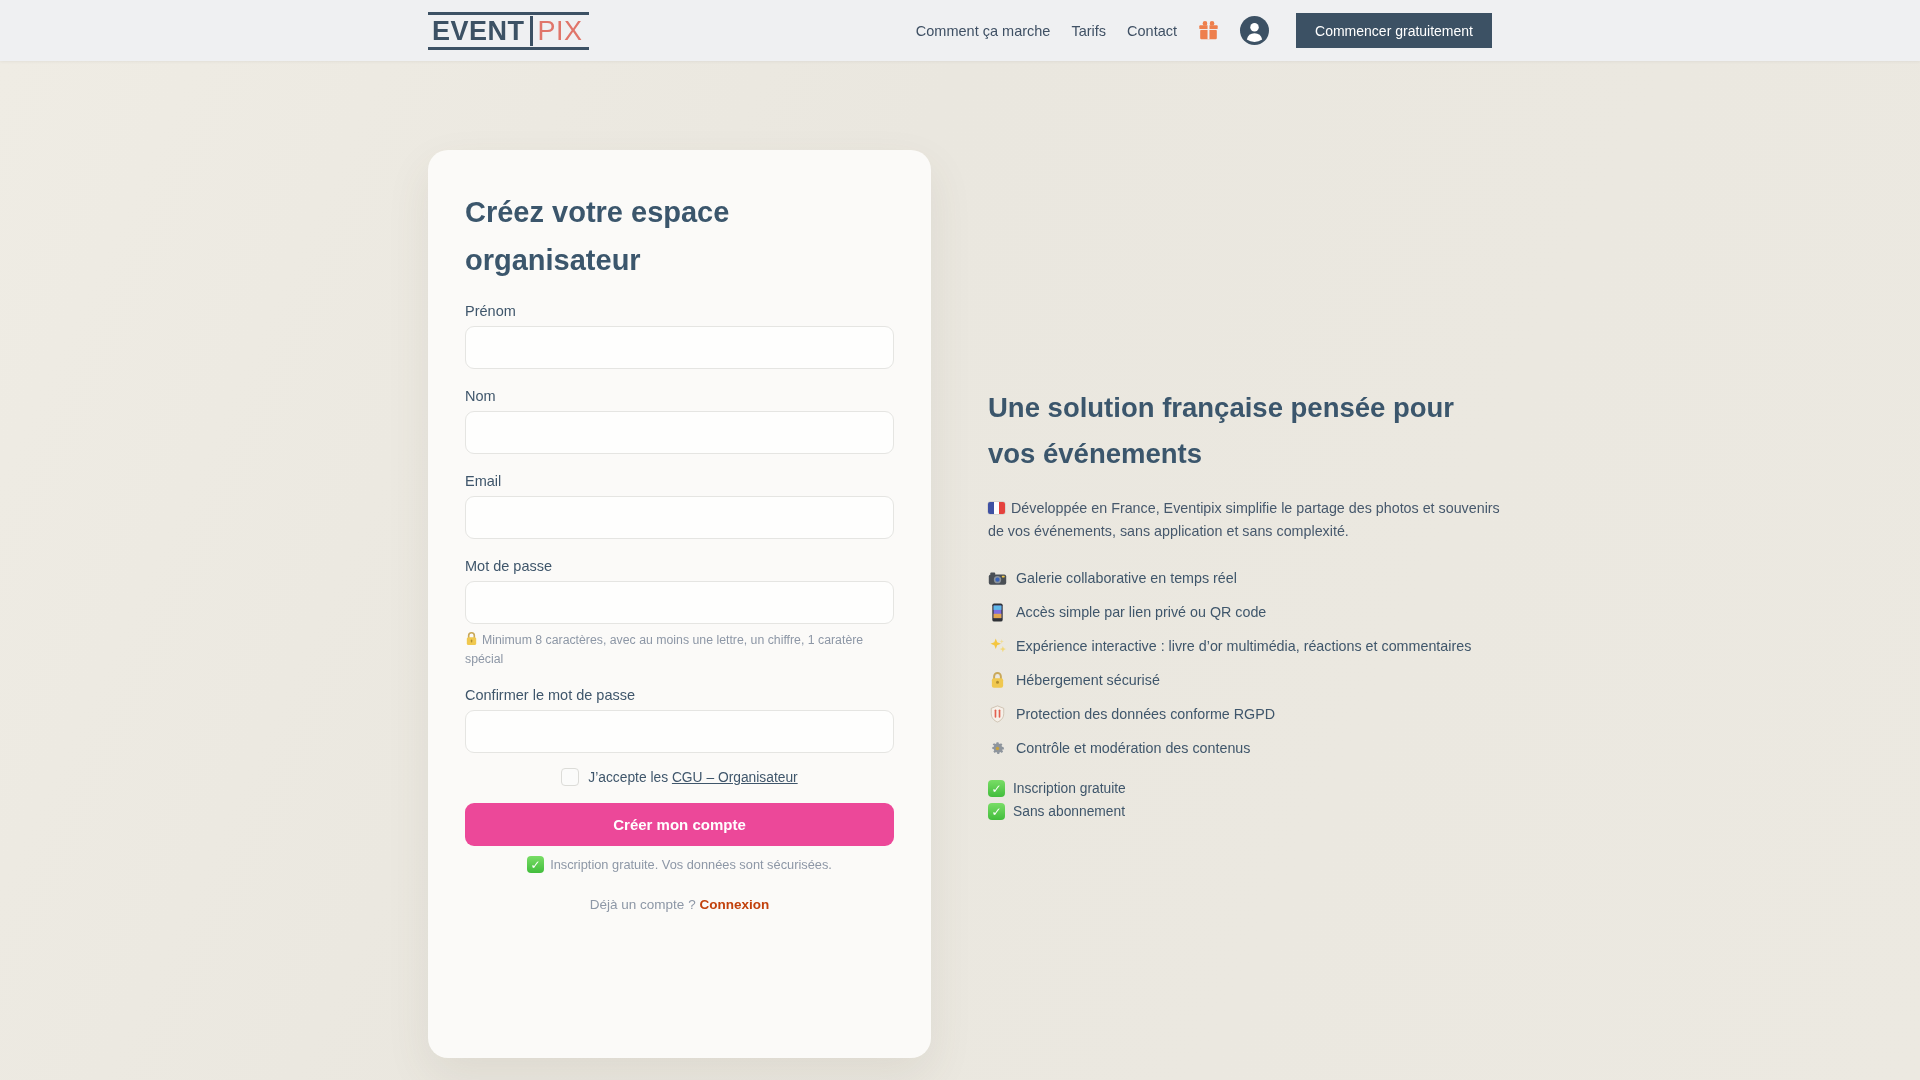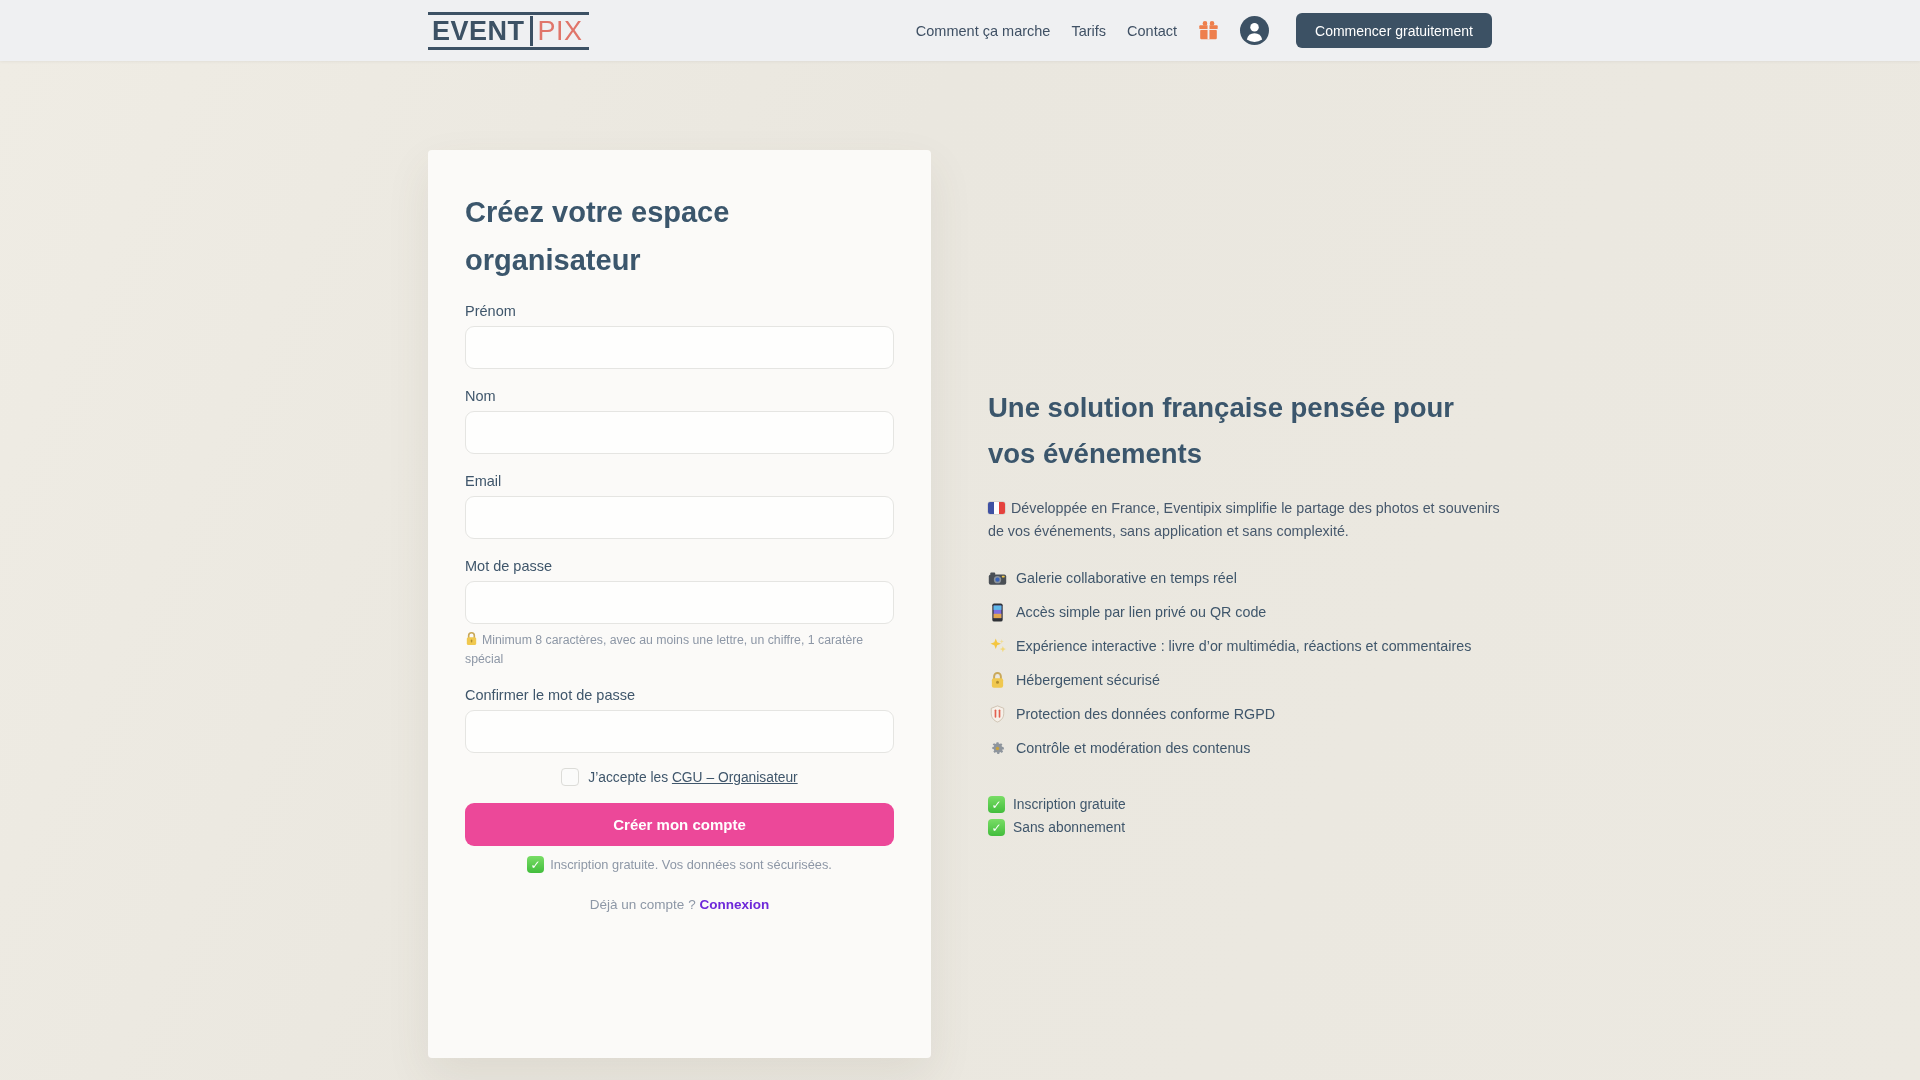--- a/index.html
+++ b/index.html
@@ -9,53 +9,53 @@
   
   .header { height:61px; background:#eff0f2; box-shadow:0 1px 3px rgba(0,0,0,.05); position:relative; z-index:5; }
   .header-inner { width:1064px; margin:0 auto; height:100%; display:flex; align-items:center; justify-content:space-between; }
   .logo { display:flex; align-items:stretch; border-top:3px solid #3c5164; border-bottom:3px solid #3c5164; padding:1px 4px 1px 2px; cursor:pointer; }
   .logo-event { color:#3c5164; font-weight:bold; font-size:27px; letter-spacing:.5px; padding:0 5px 0 2px; line-height:30px; }
   .logo-div { width:3px; background:#3c5164; }
   .logo-pix { color:#e0756a; font-weight:normal; font-size:27px; letter-spacing:.5px; padding:0 2px 0 5px; line-height:30px; }
   .nav { display:flex; align-items:center; gap:21px; }
   .nav-link { color:#3f5064; font-size:14.5px; cursor:pointer; white-space:nowrap; }
   .icon-btn { display:flex; align-items:center; cursor:pointer; }
-  .cta-btn { background:#3c5164; color:#fff; font-size:14px; font-weight:500; border:none; border-radius:6px; padding:0 19px; height:35px; margin-left:6px; cursor:pointer; font-family:inherit; }
+  .cta-btn { background:#3c5164; color:#fff; font-size:14px; font-weight:500; border:none; border-radius:0; padding:0 19px; height:35px; margin-left:6px; cursor:pointer; font-family:inherit; }
 
   
   .main { height:1019px; background:linear-gradient(115deg,#efece4 0%,#eae7df 40%,#ece9e1 100%); position:relative; }
   .main-inner { width:1064px; margin:0 auto; height:100%; position:relative; }
 
   
-  .card { position:absolute; left:0; top:89px; width:503px; height:908px; background:#fbfaf8; border-radius:4px; box-shadow:0 18px 45px rgba(90,80,60,.09); padding:38px 37px 0 37px; }
+  .card { position:absolute; left:0; top:89px; width:503px; height:908px; background:#fbfaf8; border-radius:20px; box-shadow:0 18px 45px rgba(90,80,60,.09); padding:38px 37px 0 37px; }
   .card-title { color:#3b566c; font-size:29px; font-weight:bold; line-height:48px; }
   .card-desc { margin-top:11px; color:#8291a5; font-size:13.8px; line-height:23px; }
   .field { margin-top:19px; }
   .field-label { display:block; color:#3f566b; font-size:14.5px; font-weight:500; margin-bottom:7px; }
   .field-input { width:100%; height:43px; border:1px solid #e5e5e2; border-radius:9px; background:#fefefd; outline:none; padding:0 13px; font-size:14px; color:#3f566b; font-family:inherit; }
   .pw-hint { margin-top:7px; color:#8d97a6; font-size:12.3px; line-height:17px; }
   .pw-hint .lock-ic { display:inline-block; vertical-align:-2px; margin-right:4px; }
   .terms-row { margin-top:15px; display:flex; align-items:center; justify-content:center; gap:9px; }
   .terms-check { appearance:none; -webkit-appearance:none; width:18px; height:18px; border:1px solid #dcdcd8; border-radius:4px; background:#fbfbfa; cursor:pointer; flex:0 0 auto; }
   .terms-text { color:#3f566b; font-size:13.8px; }
   .terms-link { color:#3f566b; text-decoration:underline; cursor:pointer; }
   .submit-btn { margin-top:17px; width:100%; height:43px; background:#ec4899; border:none; border-radius:9px; color:#fff; font-size:15px; font-weight:bold; cursor:pointer; font-family:inherit; }
   .reassurance { margin-top:10px; text-align:center; color:#8d97a6; font-size:12.8px; display:flex; align-items:center; justify-content:center; gap:6px; }
   .login-row { margin-top:24px; text-align:center; font-size:13.5px; }
   .login-prompt { color:#8d97a6; }
-  .login-link { color:#6d28d9; font-weight:bold; cursor:pointer; }
+  .login-link { color:#c2410c; font-weight:bold; cursor:pointer; }
 
   
   .benefits { position:absolute; left:560px; top:324px; width:512px; }
   .benefits-title { color:#3b566c; font-size:27.5px; font-weight:bold; line-height:46px; }
   .benefits-intro { margin-top:20px; color:#46586c; font-size:14.3px; line-height:22.5px; }
   .benefits-intro .flag { margin-right:6px; }
   .features { margin-top:19px; list-style:none; }
   .features li { display:flex; align-items:center; gap:9px; height:34px; color:#3f566b; font-size:14.3px; }
-  .checks { margin-top:28px; list-style:none; }
+  .checks { margin-top:12px; list-style:none; }
   .checks li { display:flex; align-items:center; gap:8px; height:23px; color:#3f566b; font-size:13.8px; }
 
   
   .flag { display:inline-block; width:17px; height:12px; border-radius:2px; vertical-align:-1px;
           background:linear-gradient(90deg,#3f51a3 0 33%,#fff 33% 66%,#e5423d 66% 100%);
           box-shadow:0 0 0 .5px rgba(0,0,0,.15); }
   .check-badge { display:inline-flex; width:17px; height:17px; border-radius:4px; flex:0 0 auto;
                  background:linear-gradient(180deg,#79dd66,#42bd3c); color:#fff; font-size:12px; font-weight:bold;
                  align-items:center; justify-content:center; }
   .check-badge::before { content:"\2713"; }

